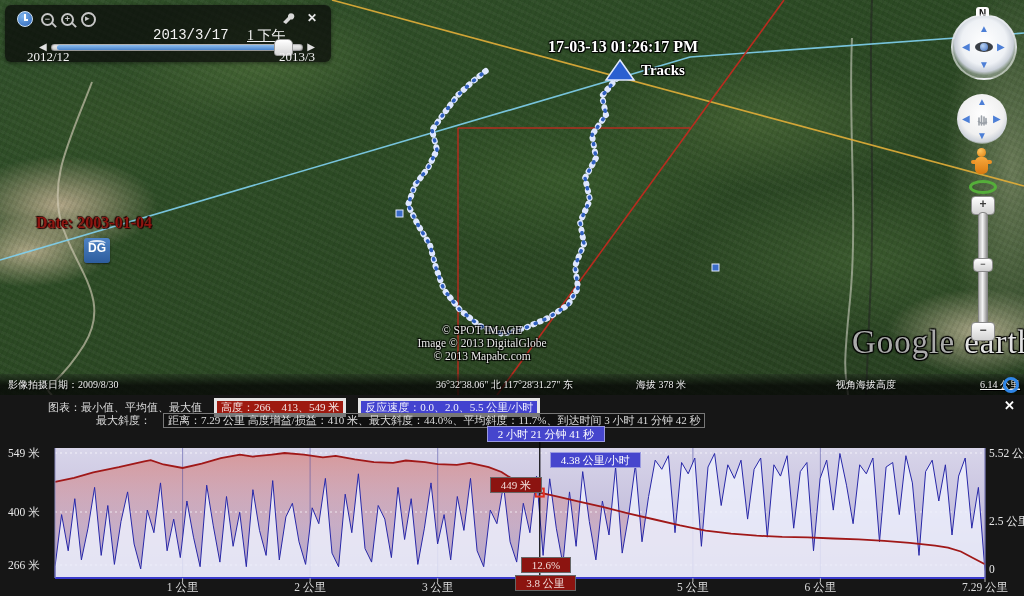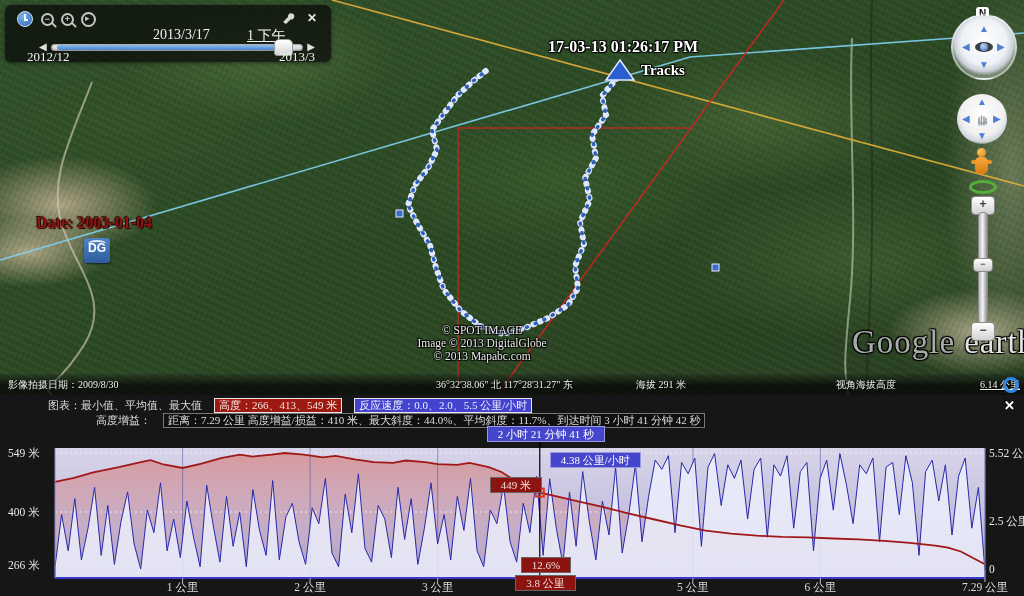--- a/index.html
+++ b/index.html
@@ -43,21 +43,21 @@
   .ts-icon{position:absolute;cursor:pointer;}
   .clock-ic{width:14px;height:14px;border-radius:50%;background:radial-gradient(circle at 35% 30%,#7db4ec,#2a63b8);border:1px solid #cfe2f5;}
   .clock-ic::after{content:"";position:absolute;left:6px;top:2px;width:2px;height:6px;background:#fff;}
   .clock-ic::before{content:"";position:absolute;left:6px;top:7px;width:4px;height:2px;background:#fff;}
   .mag{width:9px;height:9px;border:2px solid #c6c6c6;border-radius:50%;color:#c6c6c6;font:bold 9px "Liberation Sans",sans-serif;
     text-align:center;line-height:8px;}
   .mag::after{content:"";position:absolute;width:6px;height:2px;background:#c6c6c6;right:-5px;bottom:-2px;transform:rotate(45deg);}
   .clock2{width:11px;height:11px;border:2px solid #c6c6c6;border-radius:50%;}
   .clock2::after{content:"▸";color:#c6c6c6;font-size:9px;position:absolute;left:2px;top:-1px;}
   #ts-date-row{position:absolute;left:0;top:22px;width:100%;font-family:"Liberation Serif",serif;color:#f2f2f2;font-size:14px;}
-  #ts-date{position:absolute;left:148px;top:0;}
+  #ts-date{position:absolute;left:148px;top:0;font-family:Liberation Mono, monospace;}
   #ts-hour{position:absolute;left:242px;top:0;text-decoration:underline;}
   #ts-track{position:absolute;left:46px;right:28px;top:39px;height:7px;border-radius:4px;
     background:linear-gradient(#f2f2f2,#c9c9c9);box-shadow:0 0 2px #000 inset;}
   #ts-fill{position:absolute;left:6px;top:1px;height:5px;width:88%;border-radius:3px;background:linear-gradient(#8cbcec,#4a84cc);}
   #ts-handle{position:absolute;right:4%;top:-5px;width:17px;height:15px;background:linear-gradient(#ffffff,#d5d5d5);
     border-radius:5px 5px 3px 3px;border:1px solid #999;cursor:pointer;}
   .ts-arrow{position:absolute;top:36px;color:#e0e0e0;font-size:10px;cursor:pointer;}
   #ts-range{position:absolute;left:0;top:44px;width:100%;font-family:"Liberation Serif",serif;color:#f2f2f2;font-size:13px;}
   #ts-start{position:absolute;left:22px;}  #ts-end{position:absolute;right:16px;}
   .wrench-svg{position:absolute;right:28px;top:0;}
@@ -95,21 +95,21 @@
   #sb-imagery{left:8px;}
   #sb-coords{left:436px;}
   #sb-elev{left:636px;}
   #sb-eyelabel{left:836px;} #sb-eyeval{left:980px;text-decoration:underline;}
   #sb-loading{position:absolute;right:5px;top:3px;width:10px;height:10px;border:3px solid #2f86e8;border-radius:50%;}
   
   #panel{position:absolute;left:0;top:395px;width:1024px;height:201px;background:#161616;
     font-family:"Liberation Serif",serif;color:#ddd;font-size:11px;}
   .hdr-row{position:absolute;display:flex;align-items:center;gap:12px;white-space:nowrap;}
   #hdr1{left:48px;top:3px;} #hdr2{left:96px;top:18px;}
-  .statbox{padding:0 4px;border:1px solid #e5e5e5;line-height:13px;}
+  .statbox{padding:0 4px;border:3px solid #e5e5e5;line-height:13px;}
   #elev-stats{background:#9e1a10;color:#f3e3e0;}
   #speed-stats{background:#4343cf;color:#eef;}
   #totals-stats{background:rgba(10,10,10,.5);border:1px solid #777;}
   #panel-close{position:absolute;right:9px;top:3px;color:#fff;font:bold 13px "Liberation Sans",sans-serif;cursor:pointer;}
   .tip{position:absolute;padding:0 10px;line-height:14px;white-space:nowrap;z-index:5;}
   .tip-blue{background:#4646cd;border:1px solid #9a9ae0;color:#fff;}
   .tip-red{background:#8c1410;border:1px solid #666;color:#f0dcd8;}
   #tip-time{top:31px;} #tip-speed{top:57px;} #tip-elev{top:82px;}
   #tip-slope{top:162px;} #tip-dist{top:180px;}
 </style>
@@ -206,34 +206,34 @@
     </div>
     <div class="zoom-btn" id="zoom-in">+</div>
     <div id="zoom-track"></div>
     <div id="zoom-handle">−</div>
     <div class="zoom-btn" id="zoom-out">−</div>
   </div>
 
   <div id="status-bar">
     <span id="sb-imagery">影像拍摄日期：2009/8/30</span>
     <span id="sb-coords">36°32'38.06" 北  117°28'31.27" 东</span>
-    <span id="sb-elev">海拔  291 米</span>
+    <span id="sb-elev">海拔  378 米</span>
     <span id="sb-eyelabel">视角海拔高度</span>
     <span id="sb-eyeval">6.14 公里</span>
     <div id="sb-loading"></div>
   </div>
 
   <div id="panel">
     <div class="hdr-row" id="hdr1">
       <span>图表：最小值、平均值、最大值</span>
       <span class="statbox" id="elev-stats">高度：266、413、549 米</span>
       <span class="statbox" id="speed-stats">反应速度：0.0、2.0、5.5 公里/小时</span>
     </div>
     <div class="hdr-row" id="hdr2">
-      <span>高度增益：</span>
+      <span>最大斜度：</span>
       <span class="statbox" id="totals-stats">距离：7.29 公里  高度增益/损益：410 米、最大斜度：44.0%、平均斜度：11.7%、到达时间 3 小时 41 分钟 42 秒</span>
     </div>
     <span id="panel-close">✕</span>
 
     <svg id="profile-svg" width="1024" height="201" style="position:absolute;left:0;top:0;font-family:'Liberation Serif',serif;">
         <defs>
     <linearGradient id="bgG" x1="0" y1="0" x2="0" y2="1">
       <stop offset="0" stop-color="#d8d5ea"></stop>
             <stop offset="0.6" stop-color="#c2bcda"></stop>
             <stop offset="1" stop-color="#a9a2c6"></stop>

